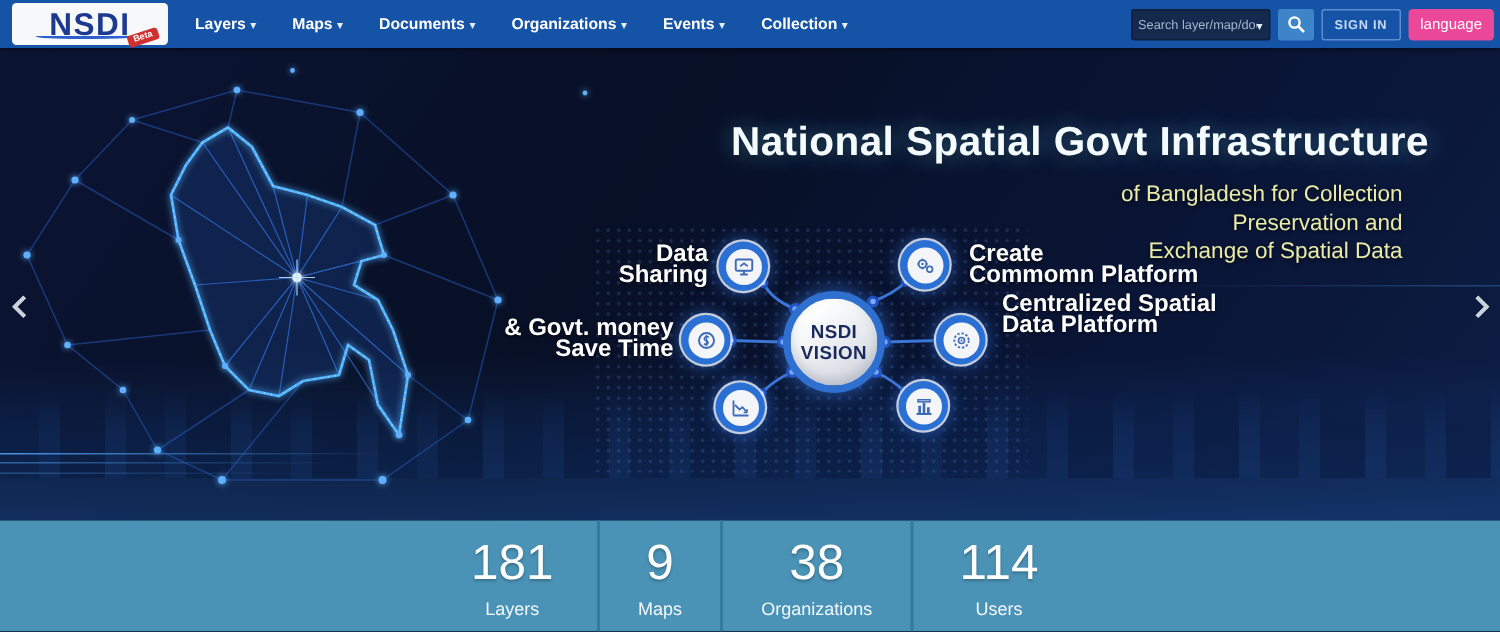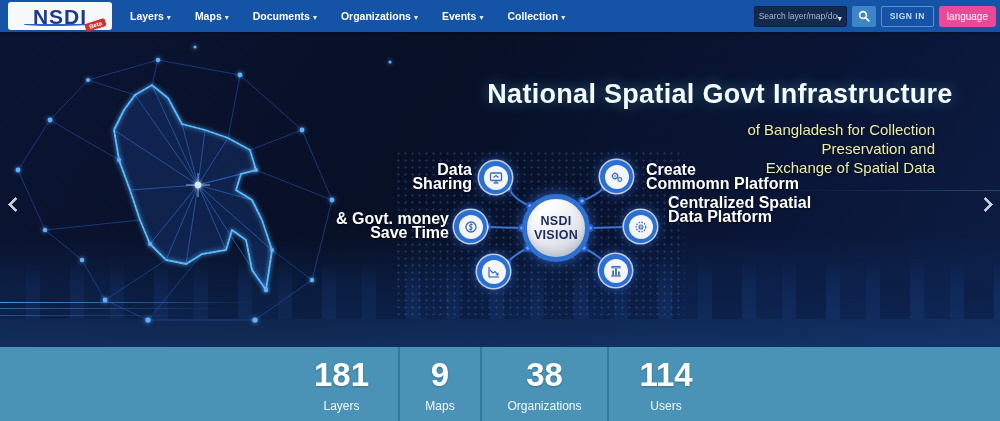--- a/index.html
+++ b/index.html
@@ -77,21 +77,21 @@
   .arrow.left { left:2px; } .arrow.right { right:2px; }
   .chev { width:11px; height:11px; border-top:3.5px solid #c9d2da; border-left:3.5px solid #c9d2da;
           border-radius:1px; }
   .chev-left { transform:rotate(-45deg); }
   .chev-right { transform:rotate(135deg); }
 
   
   .stats-bar { position:absolute; top:347px; left:0; width:1000px; height:74px; background:#4a93b6; }
   .stats-row { position:absolute; left:285px; top:0; height:74px; display:flex; align-items:stretch; }
   .stat { display:flex; flex-direction:column; align-items:center; justify-content:center; padding-top:2px; }
-  .stat .num { color:#ffffff; font-size:33px; font-weight:bold; line-height:34px; text-shadow:0 1px 2px rgba(0,0,0,.25); }
+  .stat .num { color:#ffffff; font-size:33px; font-weight:normal; line-height:34px; text-shadow:0 1px 2px rgba(0,0,0,.25); }
   .stat .lbl { color:#f2f8fb; font-size:12px; margin-top:7px; }
   .stat-divider { width:2px; background:#347a9d; }
   .w1{width:113px;} .w2{width:80px;} .w3{width:125px;} .w4{width:114px;}
 </style>
 </head>
 <body>
 
 <header class="navbar">
   <div class="logo">
     <span class="logo-text">NSDI</span>

